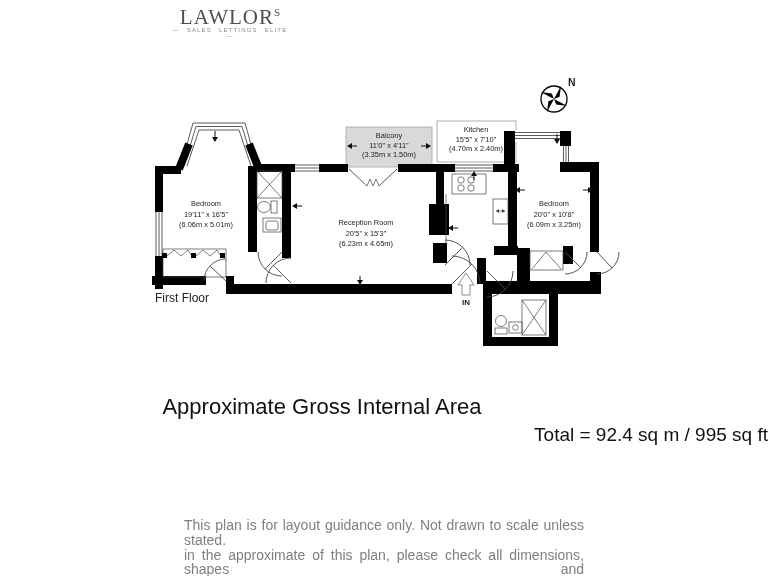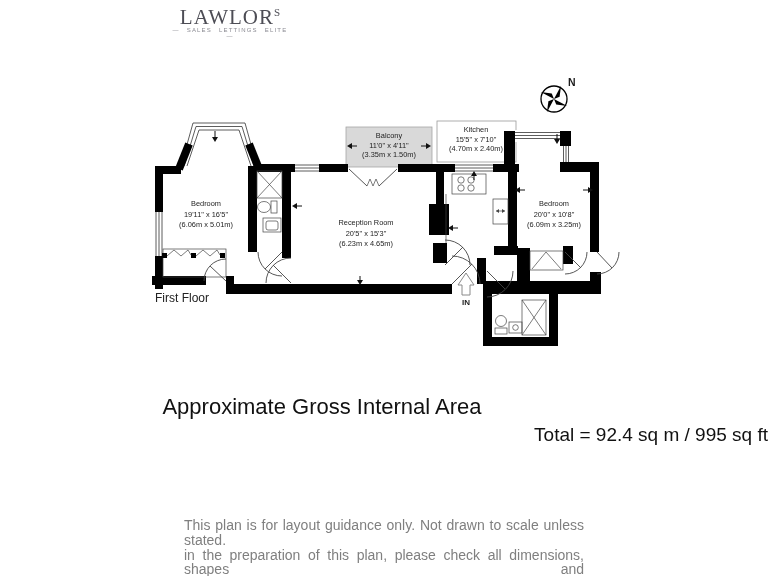--- a/index.html
+++ b/index.html
@@ -267,16 +267,16 @@
     </g>
   </svg>
 
   <div class="floor-label">First Floor</div>
 
   <div class="area-title">Approximate Gross Internal Area</div>
   <div class="area-total">Total = 92.4 sq m / 995 sq ft</div>
 
   <div class="disclaimer">
     <div class="dline">This plan is for layout guidance only. Not drawn to scale unless stated.</div>
-    <div class="dline">in the preparation of this plan, please check all dimensions, shapes and</div>
+    <div class="dline">in the approximate of this plan, please check all dimensions, shapes and</div>
   </div>
 
 </div>
 
 </body></html>

